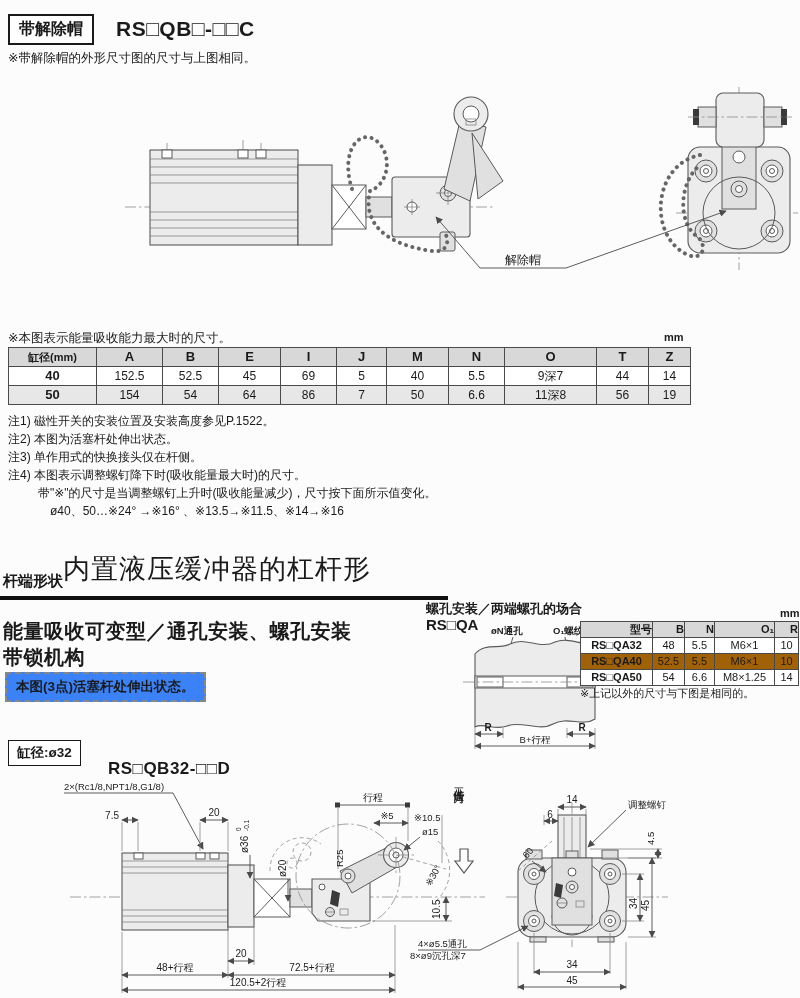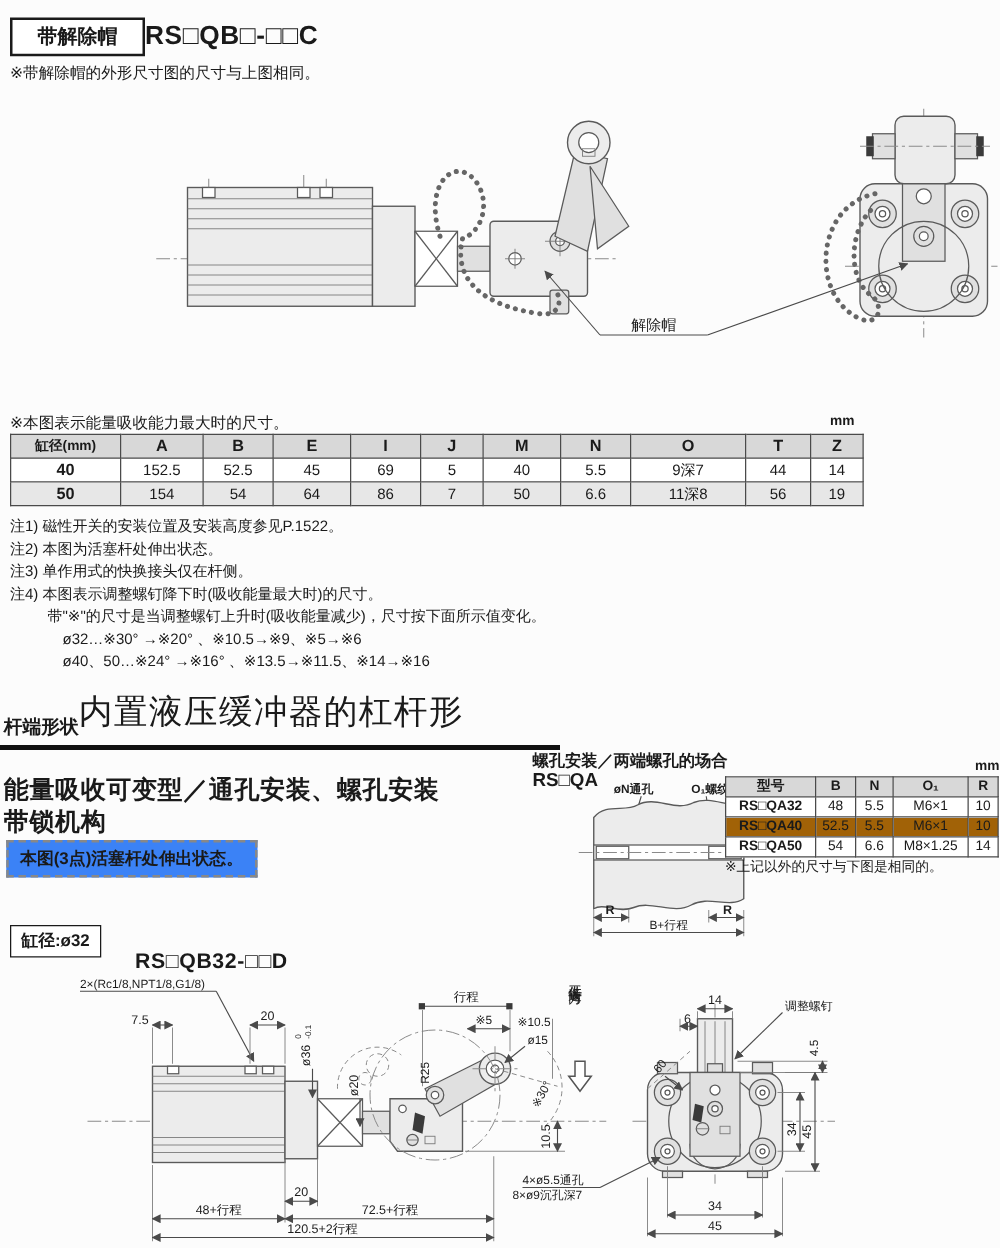--- a/index.html
+++ b/index.html
@@ -4,33 +4,33 @@
 <style>
   html,body{margin:0;padding:0;}
   body{
     width:800px;height:998px;position:relative;background:#fcfcfc;
     font-family:"Liberation Sans","DejaVu Sans",sans-serif;color:#1a1a1a;
     overflow:hidden;
   }
   .abs{position:absolute;}
   .b{font-weight:bold;}
   
-  .badge-box{border:2px solid #1a1a1a;font-weight:bold;font-size:16px;padding:3px 20px;background:#fff;}
+  .badge-box{border:2px solid #1a1a1a;font-weight:bold;font-size:16px;padding:3px 9px;background:#fff;}
   .top-model{font-size:21px;font-weight:bold;letter-spacing:.5px;}
   .small-note{font-size:12.5px;}
   
   table{border-collapse:collapse;table-layout:fixed;background:#fff;}
   .dimtab{width:682px;font-size:12px;padding-left:35px;}
   .dimtab th,.dimtab td{border:1px solid #4a4a4a;text-align:center;padding:0;height:18px;line-height:18px;overflow:hidden;}
   .dimtab th{background:#d8d8d8;font-size:13px;}
   .dimtab .bore{font-weight:bold;font-size:13px;}
   .dimtab tr.alt td{background:#e7e7e7;}
   .qatab{width:218px;font-size:11px;}
   .qatab th,.qatab td{border:1px solid #4a4a4a;text-align:center;padding:0;height:15px;line-height:15px;overflow:hidden;}
-  .qatab th{background:#d8d8d8;}
+  .qatab th{background:#d8d8d8;text-align:right;}
   .qatab td.m{font-weight:bold;}
   .qatab tr.alt td{background:#a16207;}
   .unit{font-size:11px;}
   
   .note-line{font-size:12px;line-height:18px;white-space:nowrap;}
   .ind1{padding-left:30px;}
   .ind2{padding-left:42px;}
   
   .rod-tag{font-size:15px;font-weight:bold;}
   .rod-title{font-size:27px;font-weight:normal;letter-spacing:1px;text-align:right;}
@@ -212,21 +212,20 @@
   </tr>
 </tbody>
   </table>
 
 <div class="abs" style="left:8px;top:412px;">
   <div class="note-line">注1) 磁性开关的安装位置及安装高度参见P.1522。</div>
   <div class="note-line">注2) 本图为活塞杆处伸出状态。</div>
   <div class="note-line">注3) 单作用式的快换接头仅在杆侧。</div>
   <div class="note-line">注4) 本图表示调整螺钉降下时(吸收能量最大时)的尺寸。</div>
   <div class="note-line ind1">带"※"的尺寸是当调整螺钉上升时(吸收能量减少)，尺寸按下面所示值变化。</div>
-  <div class="note-line ind2">ø32…※30° →※20° 、※10.5→※9、※5→※6</div>
   <div class="note-line ind2">ø40、50…※24° →※16° 、※13.5→※11.5、※14→※16</div>
 </div>
 
 <div class="abs rod-tag" style="left:3px;top:572px;">杆端形状</div>
 <div class="abs rod-title" style="left:63px;top:551px;">内置液压缓冲器的杠杆形</div>
 <div class="abs title-rule" style="left:0;top:596px;width:448px;"></div>
 
 <div class="abs sub-line" style="left:3px;top:618px;">能量吸收可变型／通孔安装、螺孔安装</div>
 <div class="abs sub-line" style="left:3px;top:644px;">带锁机构</div>
 <div class="abs dashed-box" style="left:5px;top:672px;">本图(3点)活塞杆处伸出状态。</div>

